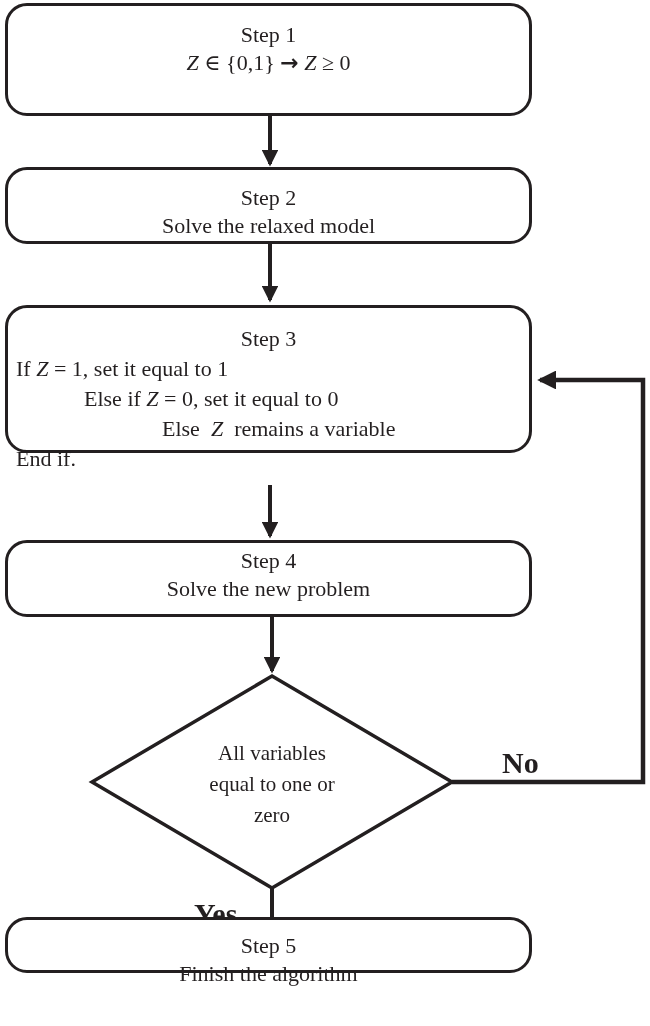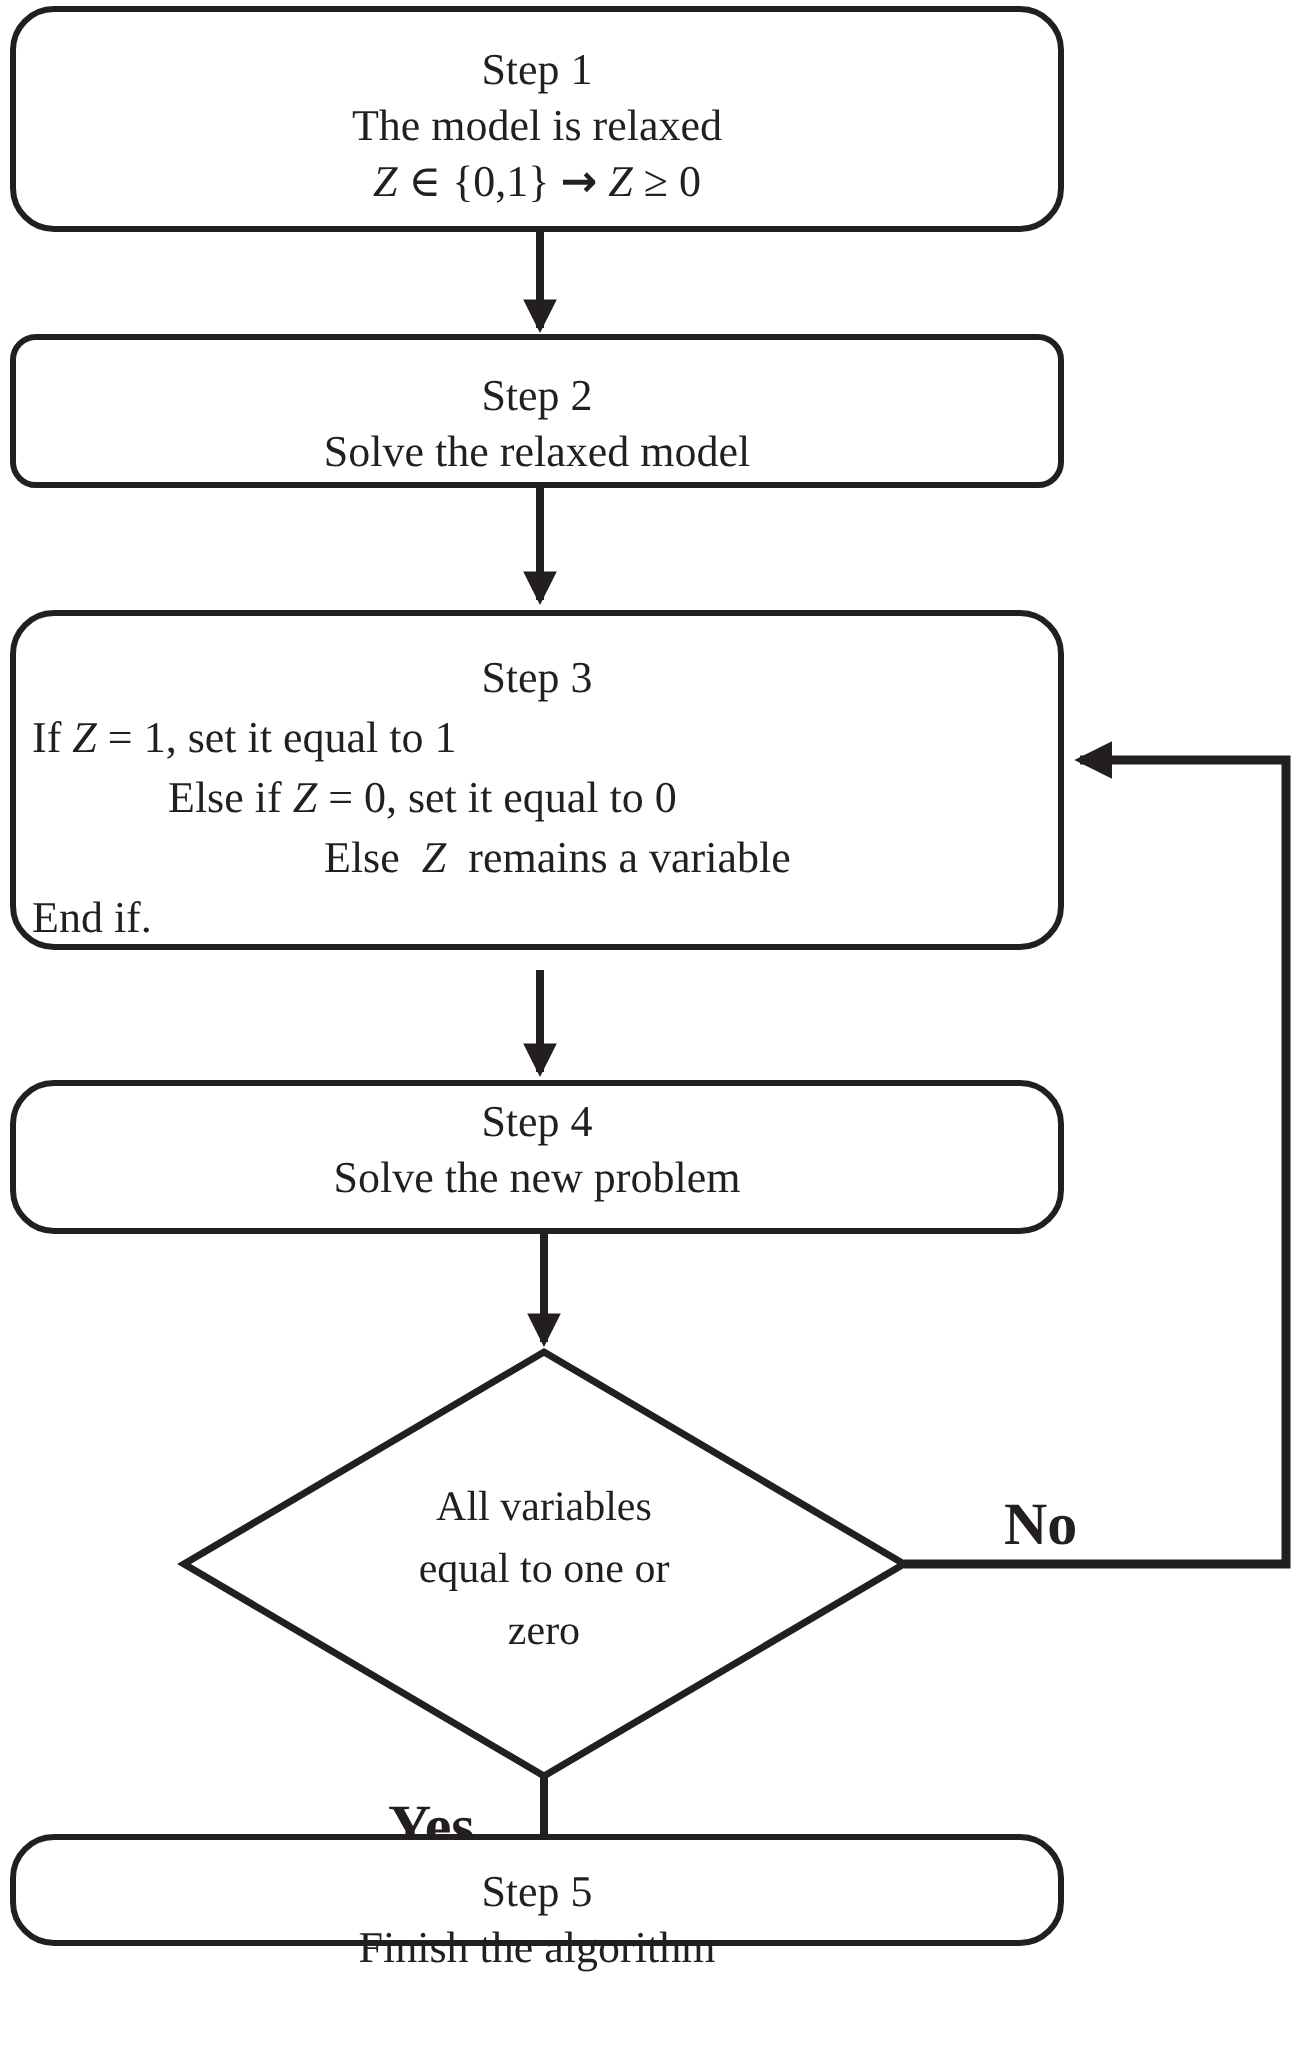--- a/index.html
+++ b/index.html
@@ -33,22 +33,22 @@
     background: #ffffff;
     text-align: center;
     font-size: 22px;
     line-height: 28px;
   }
   .box .title {
     font-weight: 400;
     font-size: 22px;
   }
   .box1 { top: 3px;   height: 113px; padding-top: 15px; }
-  .box2 { top: 167px; height: 77px;  padding-top: 14px; border-radius: 13px; }
-  .box3 { top: 305px; height: 170px; padding-top: 16px; line-height: 30px; }
+  .box2 { top: 167px; height: 77px;  padding-top: 14px; }
+  .box3 { top: 305px; height: 148px; padding-top: 16px; line-height: 30px; }
   .box4 { top: 540px; height: 77px;  padding-top: 4px; }
   .box5 { top: 917px; height: 56px;  padding-top: 12px; }
   .box3 .codeline {
     text-align: left;
     padding-left: 8px;
   }
   .indent1 { padding-left: 76px !important; }
   .indent2 { padding-left: 154px !important; }
   .ws-pre { white-space: pre; }
   .var { font-style: italic; }
@@ -86,21 +86,20 @@
     <line x1="270" y1="243" x2="270" y2="300" stroke="#231f20" stroke-width="4" marker-end="url(#ah)"></line>
     <line x1="270" y1="485" x2="270" y2="536" stroke="#231f20" stroke-width="4" marker-end="url(#ah)"></line>
     <line x1="272" y1="616" x2="272" y2="671" stroke="#231f20" stroke-width="4" marker-end="url(#ah)"></line>
     <polyline points="452,782 643,782 643,380 540,380" fill="none" stroke="#231f20" stroke-width="4.5" marker-end="url(#ah)"></polyline>
     <polygon points="272,676 452,782 272,888 92,782" fill="#ffffff" stroke="#231f20" stroke-width="3.5"></polygon>
     <line x1="272" y1="888" x2="272" y2="943" stroke="#231f20" stroke-width="4" marker-end="url(#ah)"></line>
   </svg>
 
   <div class="box box1">
     <div class="title">Step 1</div>
-    <div>The model is relaxed</div>
     <div class="ws-pre"><span class="var">Z</span><span> ∈ {0,1} </span><span class="arrow-glyph">→</span><span class="var"> Z</span><span> ≥ 0</span></div>
   </div>
 
   <div class="box box2">
     <div class="title">Step 2</div>
     <div>Solve the relaxed model</div>
   </div>
 
   <div class="box box3">
     <div class="title">Step 3</div>

